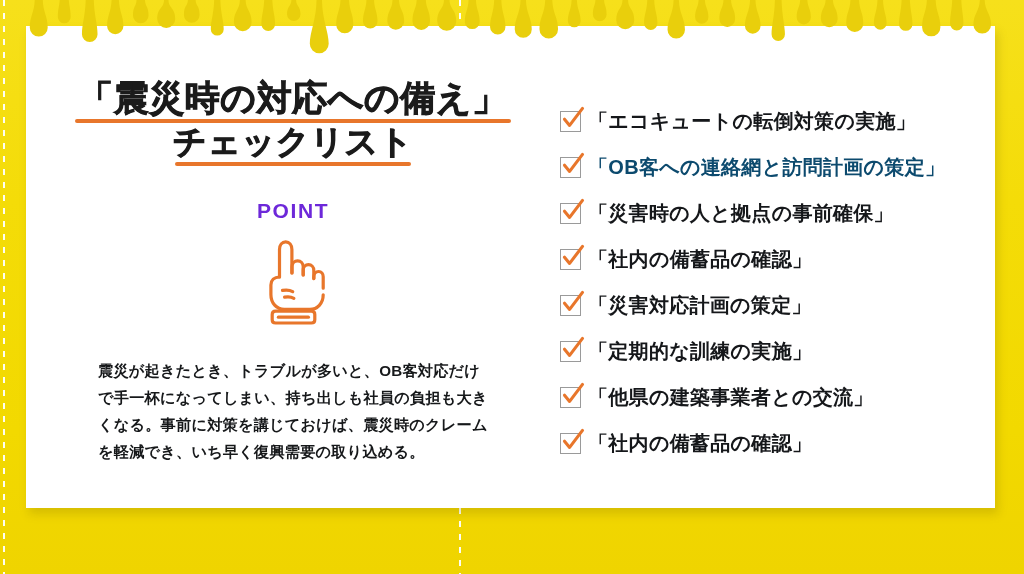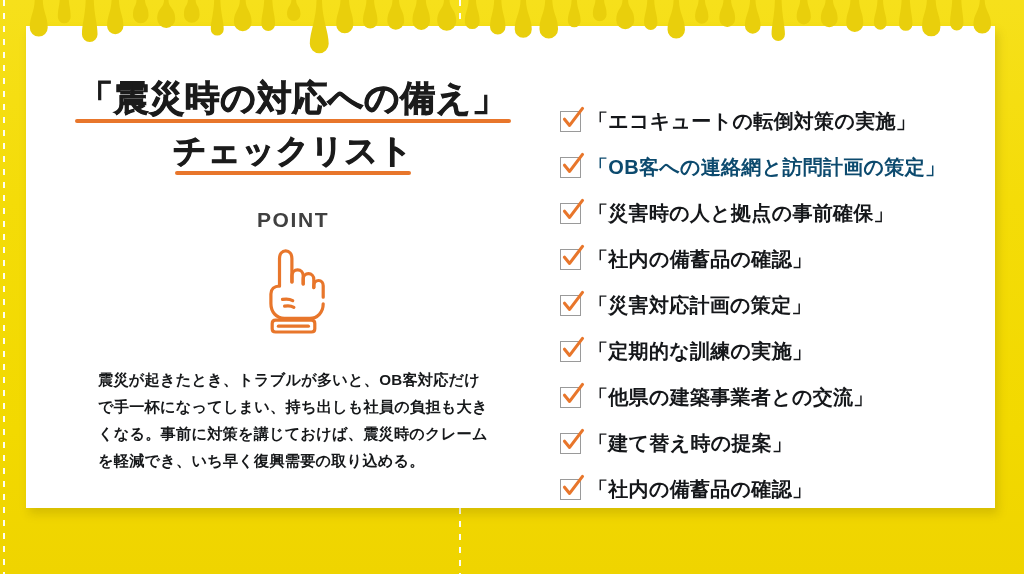--- a/index.html
+++ b/index.html
@@ -76,21 +76,21 @@
     position: relative;
     display: inline-block;
     font-weight: 700;
     color: #1b1b1b;
     letter-spacing: .5px;
     line-height: 1.14;
     white-space: nowrap;
     -webkit-text-stroke: 0.9px #1b1b1b;
   }
   .title-line.l1 { font-size: 35px; }
-  .title-line.l2 { font-size: 33px; margin-top: 14px; }
+  .title-line.l2 { font-size: 33px; margin-top: 5px; }
 
   .title-line .rule {
     position: absolute;
     left: -3px;
     right: -3px;
     bottom: -5px;
     height: 4px;
     background: var(--accent, #e8762b);
     border-radius: 3px;
   }
@@ -232,21 +232,21 @@
         <span class="rule" style="background: rgb(232, 118, 43);"></span>
       </div>
       <br>
       <div class="title-line l2">
         <span>チェックリスト</span>
         <span class="rule" style="background: rgb(232, 118, 43);"></span>
       </div>
     </div>
 
     <div class="point-wrap">
-      <div class="point-label" style="color: #404040;">POINT</div>
+      <div class="point-label" style="color: #6d28d9;">POINT</div>
       <div class="hand-icon">
         <svg width="70" height="96" viewBox="0 0 70 96" fill="none" stroke="#e8762b" stroke-width="3.2" stroke-linecap="round" stroke-linejoin="round" aria-hidden="true">
 
           <path d="M21.5 46V18.5c0-4.4 2.6-7.6 6.2-7.6s6.2 3.2 6.2 7.6V42"></path>
 
           <path d="M34 42v-6.2c0-3.5 2.4-6 5.6-6s5.6 2.5 5.6 6V44"></path>
 
           <path d="M45.2 44v-4.6c0-3.3 2.3-5.7 5.3-5.7s5.3 2.4 5.3 5.7v8.2"></path>
 
           <path d="M55.8 47.6v-1.8c0-3.1 2.1-5.3 4.8-5.3 2.7 0 4.6 2.2 4.6 5.3v11.4"></path>
@@ -321,25 +321,17 @@
           </svg>
         </span>
         <span class="check-text" style="color: rgb(21, 23, 26);">「他県の建築事業者との交流」</span>
       </div>
       <div class="check-row">
         <span class="check-box" style="border-color: rgb(154, 154, 154);">
           <svg viewBox="0 0 26 26" fill="none" stroke="#e8762b" stroke-width="3.1" stroke-linecap="round" stroke-linejoin="round">
             <path d="M4.5 14.2 L9.6 20.4 L22.5 3.4"></path>
           </svg>
         </span>
-        <span class="check-text" style="color: rgb(21, 23, 26);">「建て替え時の提案」</span>
-      </div>
-      <div class="check-row">
-        <span class="check-box" style="border-color: rgb(154, 154, 154);">
-          <svg viewBox="0 0 26 26" fill="none" stroke="#e8762b" stroke-width="3.1" stroke-linecap="round" stroke-linejoin="round">
-            <path d="M4.5 14.2 L9.6 20.4 L22.5 3.4"></path>
-          </svg>
-        </span>
         <span class="check-text" style="color: rgb(21, 23, 26);">「社内の備蓄品の確認」</span>
       </div>
     </div>
 
 </div>
 
 </body></html>

